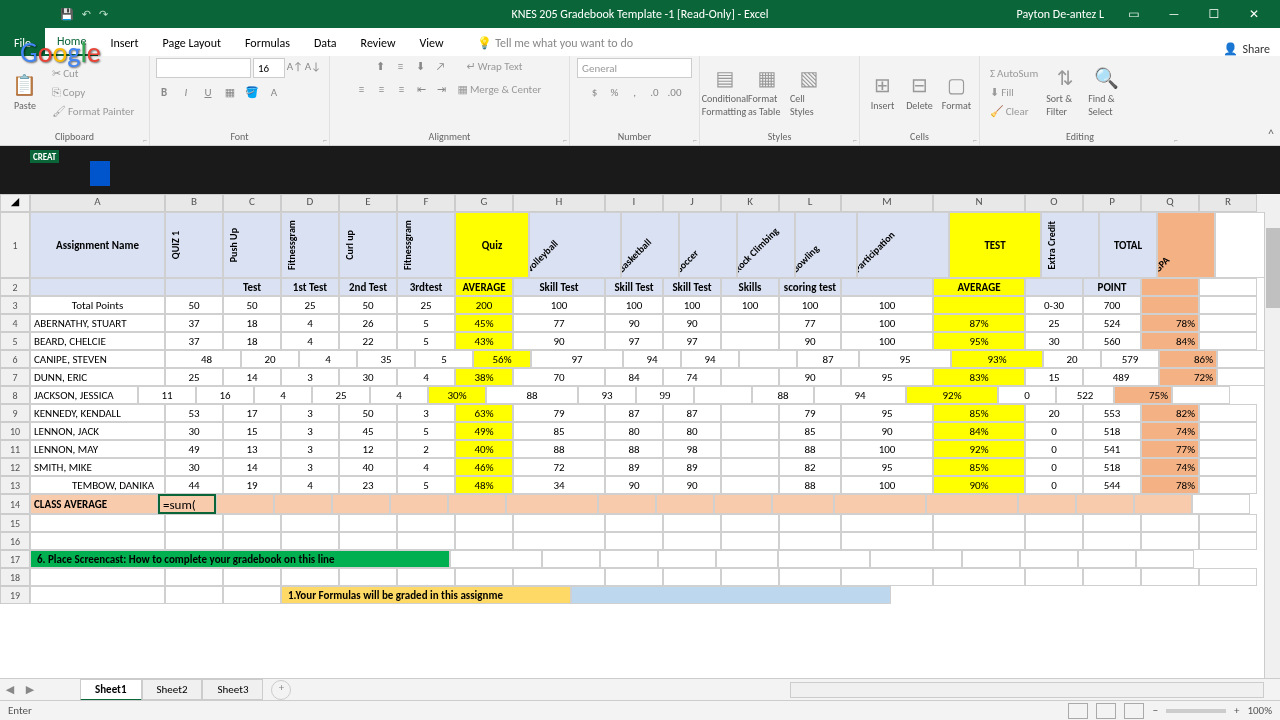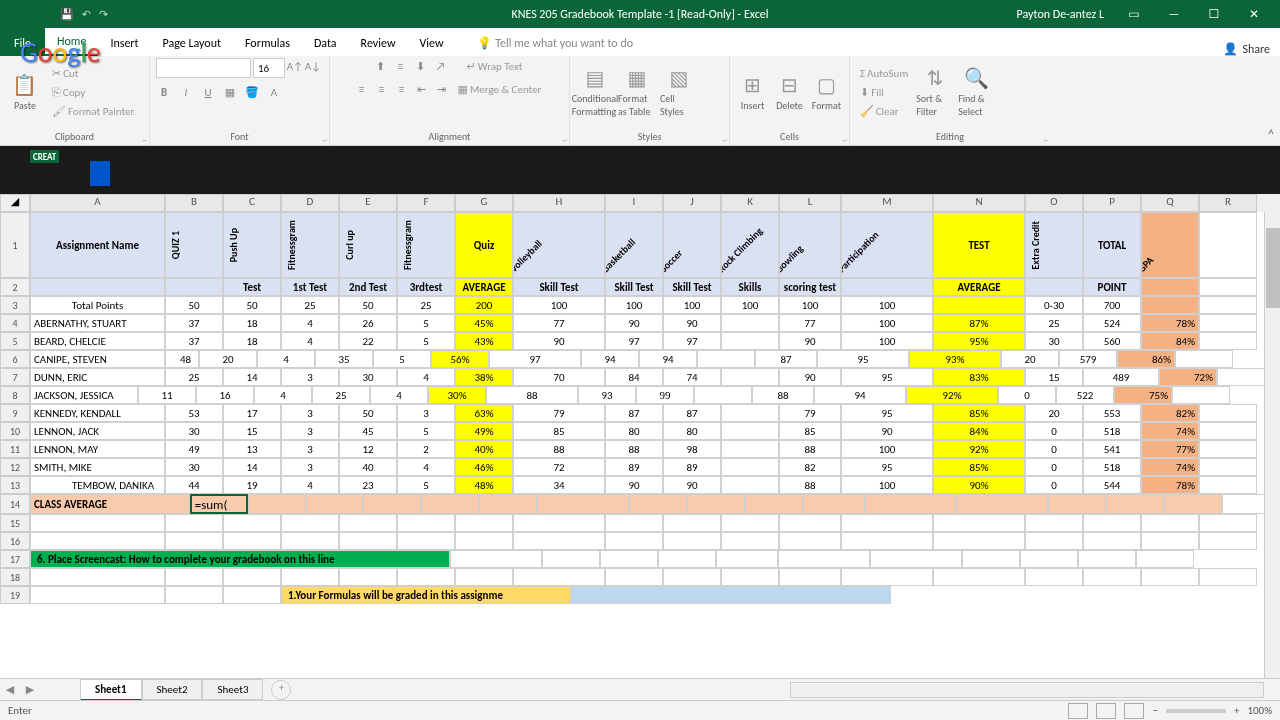--- a/index.html
+++ b/index.html
@@ -158,20 +158,33 @@
         <span class="r-icon">≡</span>
         <span class="r-icon">≡</span>
         <span class="r-icon">≡</span>
         <span class="r-icon">⇤</span>
         <span class="r-icon">⇥</span>
         <span class="r-btn">▦ <span>Merge &amp; Center</span></span>
       </div>
     </div>
     <div class="ribbon-group-label">Alignment</div>
   </div>
+  <div class="ribbon-group" style="width:130px">
+    <div class="ribbon-group-content" style="flex-direction:column;gap:6px">
+      <input class="font-name" style="width: 115px;" value="General">
+      <div style="display:flex;gap:4px">
+        <span class="r-icon">$</span>
+        <span class="r-icon">%</span>
+        <span class="r-icon">,</span>
+        <span class="r-icon">.0</span>
+        <span class="r-icon">.00</span>
+      </div>
+    </div>
+    <div class="ribbon-group-label">Number</div>
+  </div>
   <div class="ribbon-group" style="width:160px">
     <div class="ribbon-group-content">
       <div class="r-big">
           <span class="icon">▤</span>
           <span>Conditional Formatting</span>
         </div>
       <div class="r-big">
           <span class="icon">▦</span>
           <span>Format as Table</span>
         </div>
@@ -258,21 +271,21 @@
         </div>
         <div class="cell hdr-cell" style="width: 58px;">
           <div class="rotated">Fitnessgram</div>
         </div>
         <div class="cell hdr-cell" style="width: 58px;">
           <div class="rotated">Curl up</div>
         </div>
         <div class="cell hdr-cell" style="width: 58px;">
           <div class="rotated">Fitnessgram</div>
         </div>
-        <div class="cell hdr-cell yellow" style="width: 58px;">Quiz</div>
+        <div class="cell hdr-cell yellow" style="width: 74px;">Quiz</div>
         <div class="cell hdr-cell diag" style="width: 92px;">
           <span>Volleyball</span>
         </div>
         <div class="cell hdr-cell diag" style="width: 58px;">
           <span>Basketball</span>
         </div>
         <div class="cell hdr-cell diag" style="width: 58px;">
           <span>Soccer</span>
         </div>
         <div class="cell hdr-cell diag" style="width: 58px;">
@@ -374,21 +387,21 @@
         <div class="cell center" style="width: 92px;">100</div>
         <div class="cell yellow center" style="width: 92px;">95%</div>
         <div class="cell center" style="width: 58px;">30</div>
         <div class="cell center" style="width: 58px;">560</div>
         <div class="cell orange" style="width: 58px; justify-content: flex-end;">84%</div>
         <div class="cell " style="width: 58px;"></div>
       </div>
       <div class="row ">
         <div class="rowhdr">6</div>
         <div class="cell " style="width: 135px;">CANIPE, STEVEN</div>
-        <div class="cell center" style="width: 34px; padding-left: 10px;">48</div>
+        <div class="cell center" style="width: 76px; padding-left: 10px;">48</div>
         <div class="cell center" style="width: 58px;">20</div>
         <div class="cell center" style="width: 58px;">4</div>
         <div class="cell center" style="width: 58px;">35</div>
         <div class="cell center" style="width: 58px;">5</div>
         <div class="cell yellow center" style="width: 58px;">56%</div>
         <div class="cell center" style="width: 92px;">97</div>
         <div class="cell center" style="width: 58px;">94</div>
         <div class="cell center" style="width: 58px;">94</div>
         <div class="cell center" style="width: 58px;"></div>
         <div class="cell center" style="width: 62px;">87</div>
@@ -541,21 +554,21 @@
         <div class="cell center" style="width: 62px;">88</div>
         <div class="cell center" style="width: 92px;">100</div>
         <div class="cell yellow center" style="width: 92px;">90%</div>
         <div class="cell center" style="width: 58px;">0</div>
         <div class="cell center" style="width: 58px;">544</div>
         <div class="cell orange" style="width: 58px; justify-content: flex-end;">78%</div>
         <div class="cell " style="width: 58px;"></div>
       </div>
       <div class="row " style="height: 20px;">
         <div class="rowhdr">14</div>
-        <div class="cell salmon bold" style="width: 160px;">CLASS AVERAGE</div>
+        <div class="cell salmon bold" style="width: 128px;">CLASS AVERAGE</div>
         <div class="cell salmon editing-cell" style="width: 58px; font-family: Calibri; font-size: 13px;">=sum(</div>
         <div class="cell salmon" style="width: 58px;"></div>
         <div class="cell salmon" style="width: 58px;"></div>
         <div class="cell salmon" style="width: 58px;"></div>
         <div class="cell salmon" style="width: 58px;"></div>
         <div class="cell salmon" style="width: 58px;"></div>
         <div class="cell salmon" style="width: 92px;"></div>
         <div class="cell salmon" style="width: 58px;"></div>
         <div class="cell salmon" style="width: 58px;"></div>
         <div class="cell salmon" style="width: 58px;"></div>

